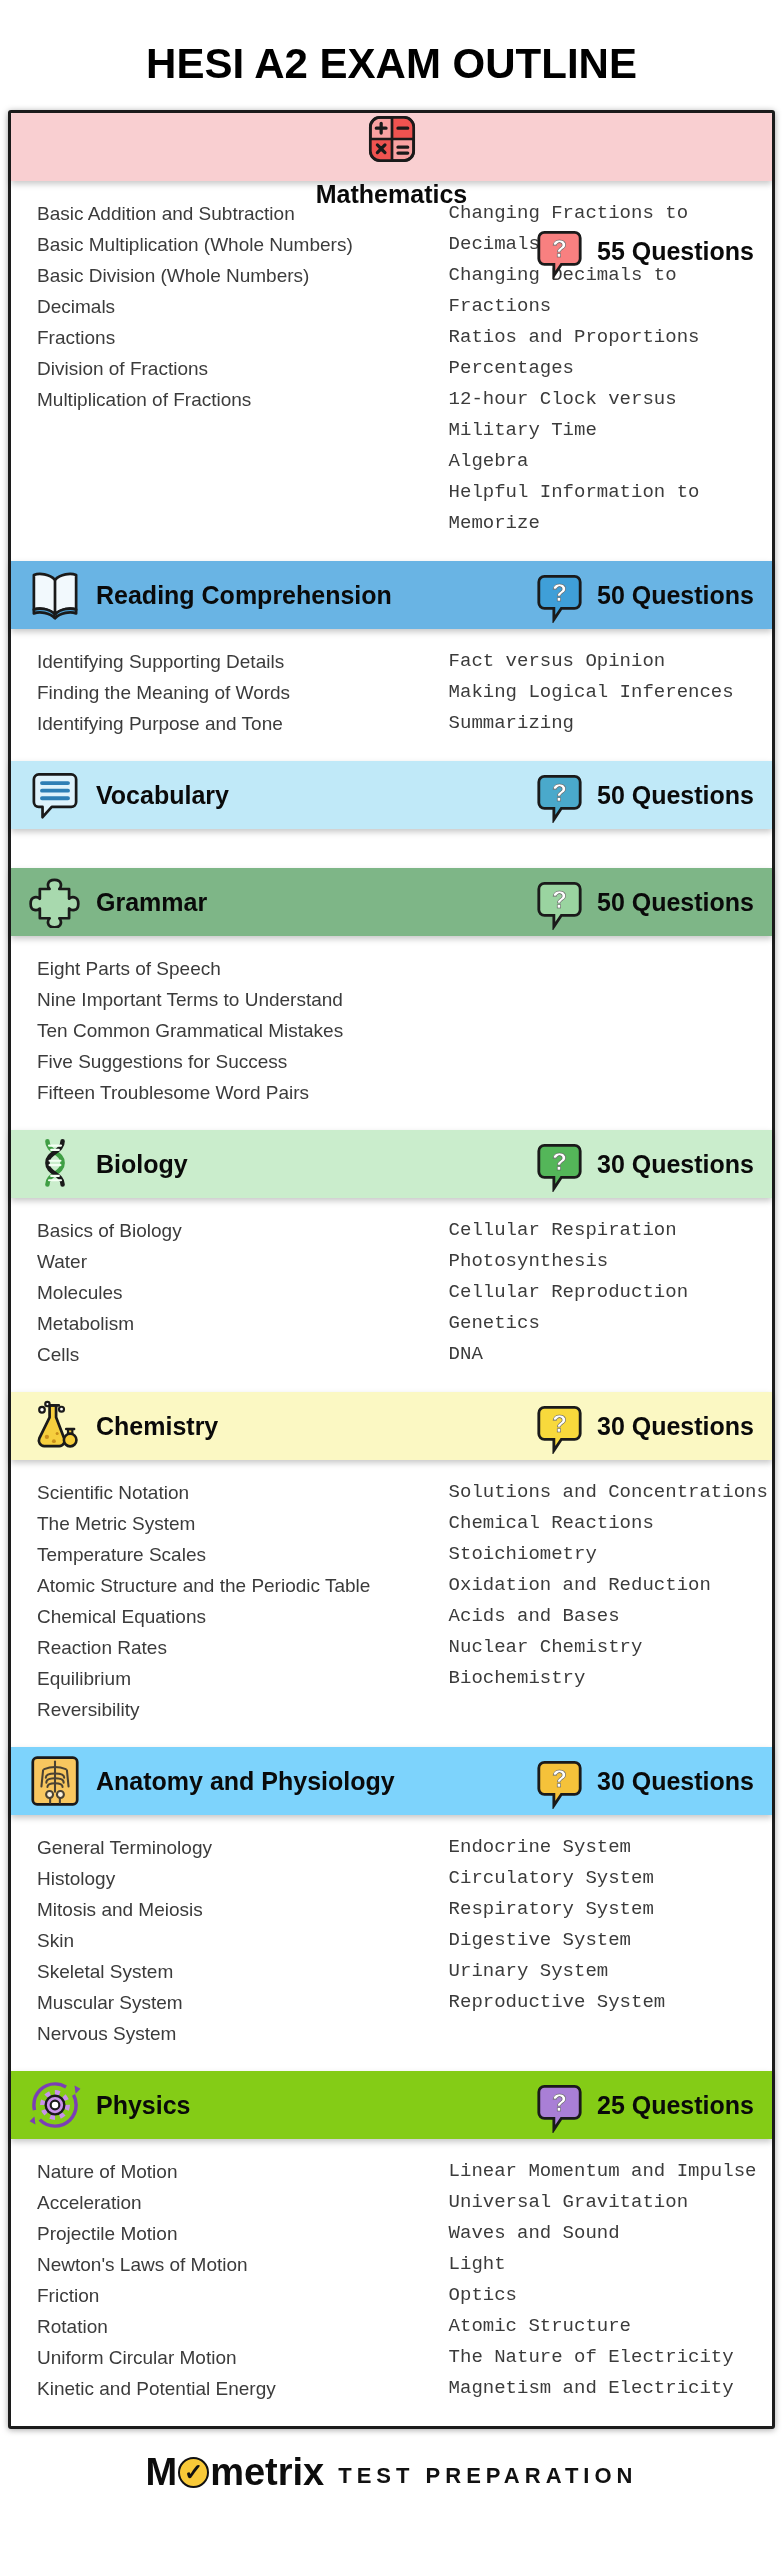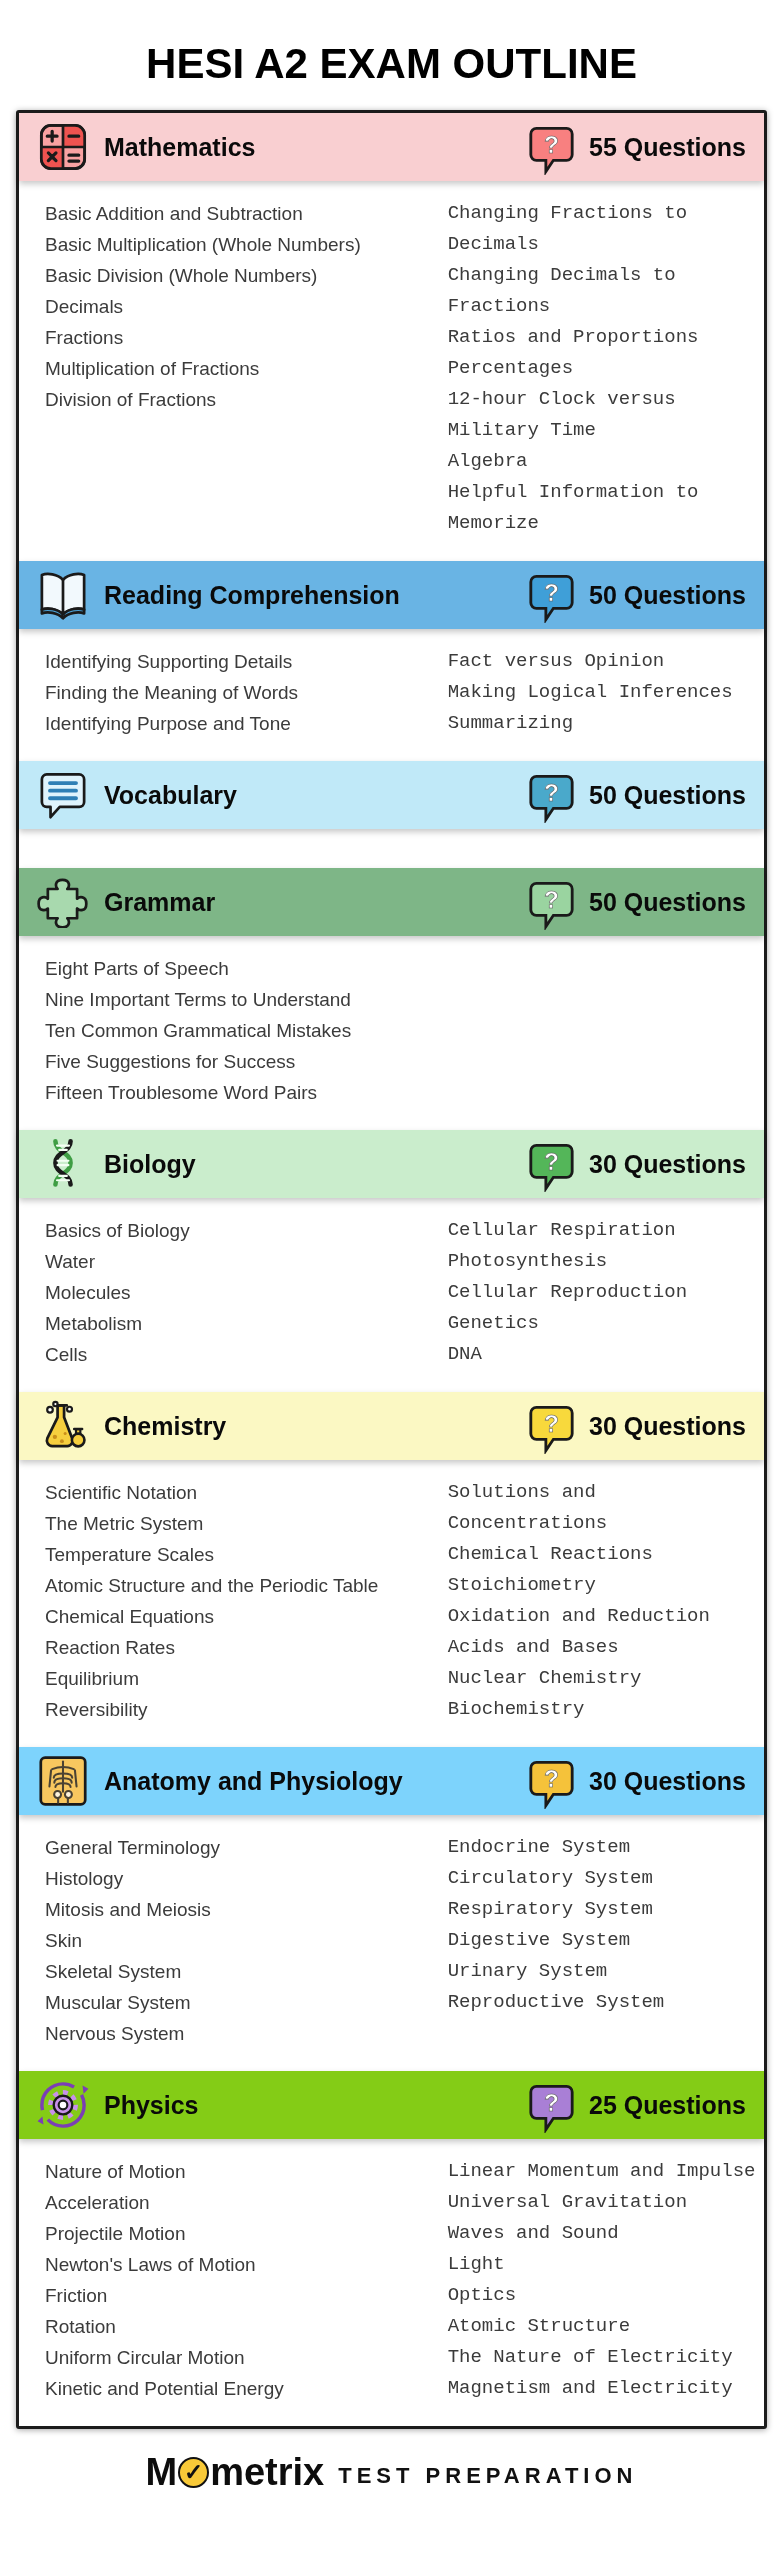--- a/index.html
+++ b/index.html
@@ -1,33 +1,33 @@
 <!DOCTYPE html>
 <html><head>
 <meta charset="utf-8">
 <style>
   html,body{margin:0;padding:0;}
   body{
     width:783px;height:2560px;background:#fff;overflow:hidden;
     font-family:"Liberation Sans",sans-serif;color:#222;
   }
-  .page{padding:10px 16px 0;}
+  .page{padding:10px 8px 0;}
   .title{
     text-align:center;font-size:42px;font-weight:800;color:#000;
     margin:30px 0 22px;letter-spacing:0px;
   }
   .card{
     border:3px solid #1c1c1c;border-radius:3px;background:#fff;
     box-shadow:0 1px 6px rgba(0,0,0,.35);
   }
   .sec-h{
     display:flex;align-items:center;height:68px;padding:0 18px;gap:15px;
     box-shadow:0 3px 6px rgba(0,0,0,.22);position:relative;z-index:2;
   }
-  .sec:first-child .sec-h{border-radius:1px 1px 0 0;}
+  .sec:first-child .sec-h{border-radius:1px 1px 0 0;flex-direction:column;}
   .sec-icon{width:52px;height:52px;display:inline-flex;flex:0 0 auto;}
   .sec-icon svg{width:100%;height:100%;}
   .sec-title{font-size:25px;font-weight:bold;color:#0a0a0a;}
   .sec-right{margin-left:auto;display:flex;align-items:center;gap:14px;}
   .qbubble{width:47px;height:50px;display:inline-flex;margin-top:5px;}
   .qbubble svg{width:100%;height:100%;}
   .sec-q{font-size:25px;font-weight:bold;color:#0a0a0a;}
   .sec-body{
     display:flex;padding:17px 0 22px 26px;background:#fff;position:relative;z-index:1;
   }
@@ -78,22 +78,22 @@
         <span class="sec-q">55 Questions</span>
       </span>
     </header>
     <div class="sec-body">
       <ul class="col col-left">
             <li>Basic Addition and Subtraction</li>
             <li>Basic Multiplication (Whole Numbers)</li>
             <li>Basic Division (Whole Numbers)</li>
             <li>Decimals</li>
             <li>Fractions</li>
+            <li>Division of Fractions</li>
             <li>Multiplication of Fractions</li>
-            <li>Division of Fractions</li>
           </ul>
       <ul class="col col-right">
             <li>Changing Fractions to Decimals</li>
             <li>Changing Decimals to Fractions</li>
             <li>Ratios and Proportions</li>
             <li>Percentages</li>
             <li>12-hour Clock versus Military Time</li>
             <li>Algebra</li>
             <li>Helpful Information to Memorize</li>
           </ul>

